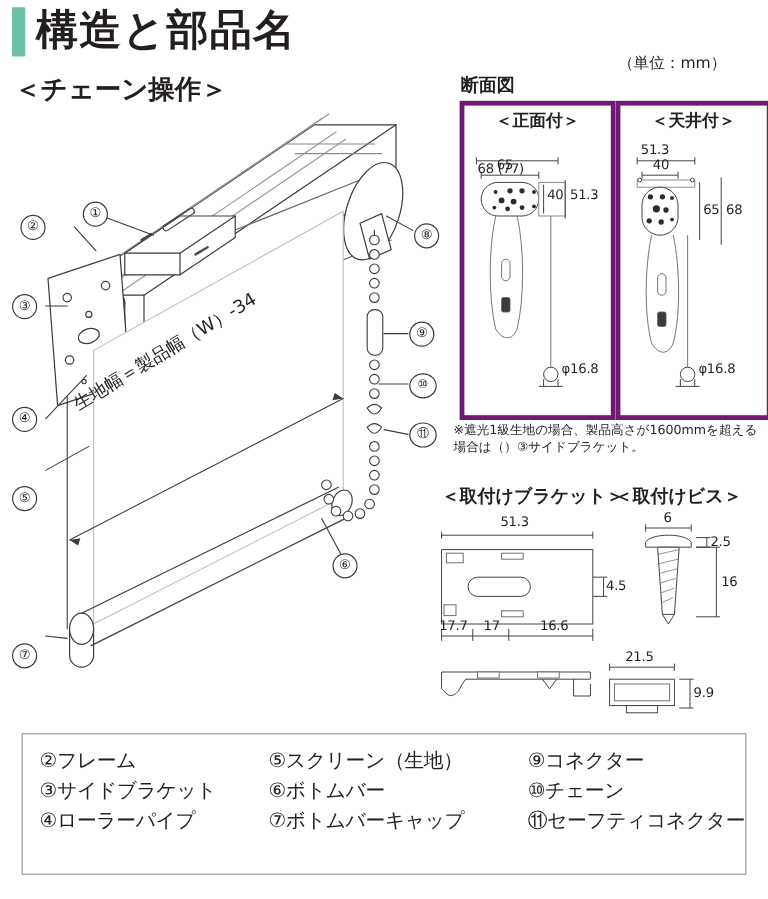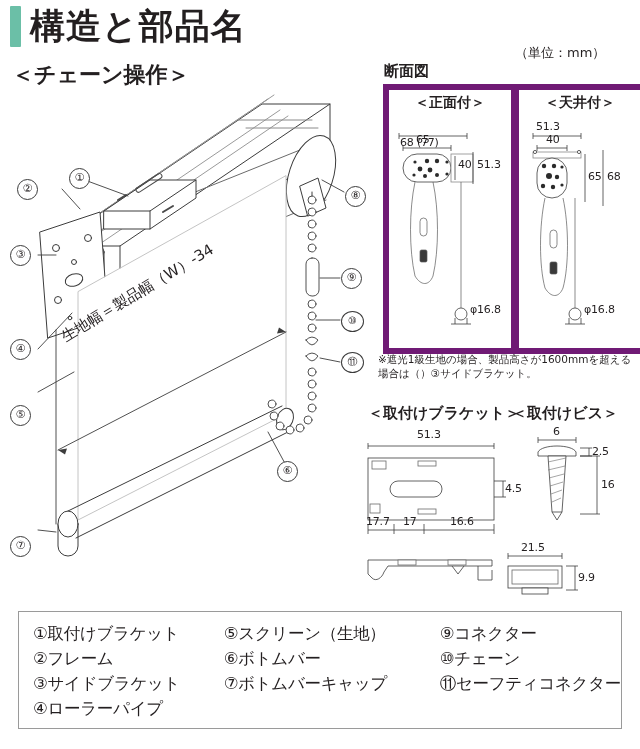--- a/index.html
+++ b/index.html
@@ -17,21 +17,21 @@
   .title-row{position:absolute;left:10px;top:6px;display:flex;align-items:center;}
   .accent-bar{width:11px;height:41px;background:#6bbfa7;margin-right:9px;border-radius:1px;}
   .title{font-size:35px;font-weight:700;letter-spacing:1px;line-height:41px;white-space:nowrap;}
   .subtitle{position:absolute;left:12px;top:60px;font-size:22px;font-weight:700;letter-spacing:0px;white-space:nowrap;}
 
   .unit-note{position:absolute;left:515px;top:44px;font-size:13px;white-space:nowrap;}
   .section-label{position:absolute;font-size:15px;font-weight:700;white-space:nowrap;}
   #sec-danmen{left:384px;top:62px;}
 
   
-  .xpanel{position:absolute;border:6px solid #701a75;background:#fff;}
+  .xpanel{position:absolute;border:4px solid #701a75;background:#fff;}
   #xpanel-front{left:383px;top:84px;width:122px;height:258px;}
   #xpanel-ceiling{left:513px;top:84px;width:122px;height:258px;}
   .xpanel-title{position:absolute;top:4px;left:0;width:100%;text-align:center;font-size:14px;font-weight:700;white-space:nowrap;}
 
   .note{position:absolute;left:378px;top:352px;width:258px;font-size:10.5px;line-height:1.35;}
 
   #sec-bracket{left:368px;top:404px;}
   #sec-screw{left:512px;top:404px;}
 
   
@@ -355,21 +355,20 @@
   <div class="dim" style="left:521px;top:541px;">21.5</div>
   <div class="dim" style="left:578px;top:571px;text-align:center;">9.9</div>
 
   <div class="dim" style="left:553px;top:425px;">6</div>
   <div class="dim" style="left:592px;top:445px;">2.5</div>
   <div class="dim" style="left:601px;top:478px;">16</div>
 
   <div class="legend">
     <div class="legend-cols">
       <div class="legend-col c1">
-        <div class="legend-item">①取付けブラケット</div>
         <div class="legend-item">②フレーム</div>
         <div class="legend-item">③サイドブラケット</div>
         <div class="legend-item">④ローラーパイプ</div>
       </div>
       <div class="legend-col c2">
         <div class="legend-item">⑤スクリーン（生地）</div>
         <div class="legend-item">⑥ボトムバー</div>
         <div class="legend-item">⑦ボトムバーキャップ</div>
       </div>
       <div class="legend-col c3">

